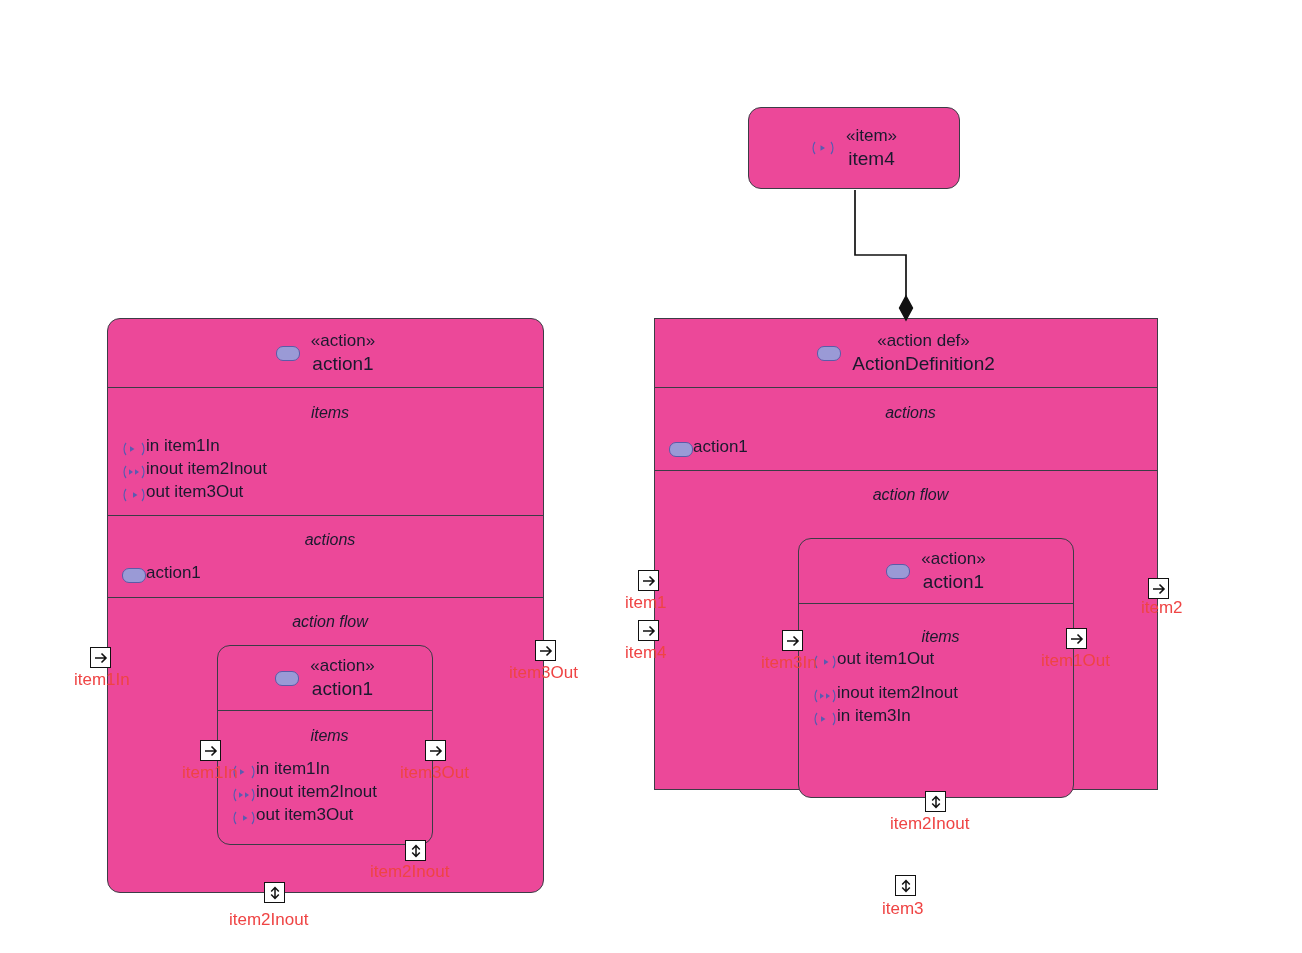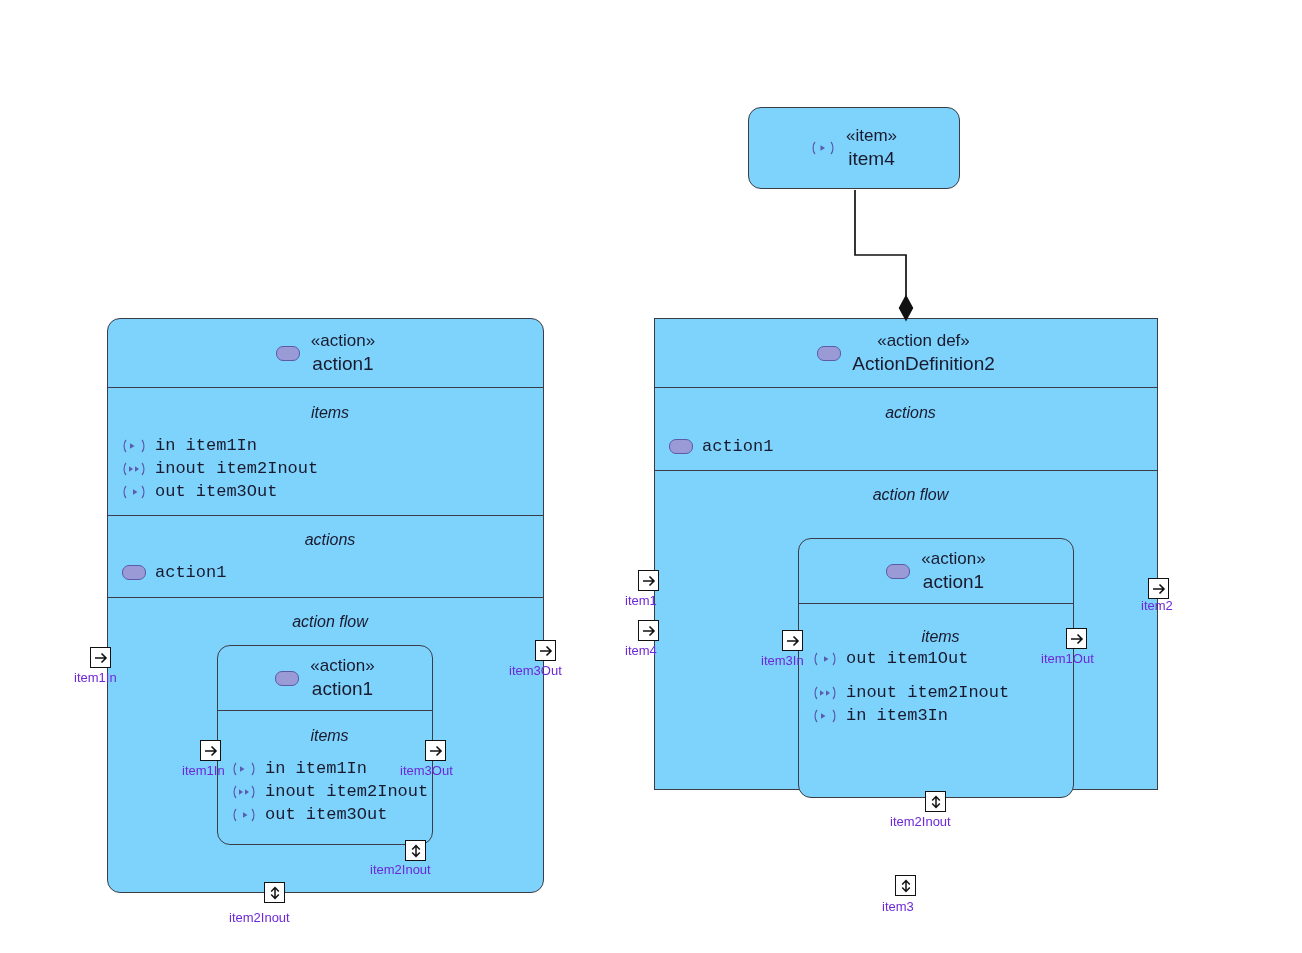--- a/index.html
+++ b/index.html
@@ -14,21 +14,21 @@
     overflow: hidden;
     font-family: "Liberation Sans", sans-serif;
     color: #1a1a2e;
   }
 
   
   .node {
     position: absolute;
     box-sizing: border-box;
     border: 1.6px solid #3c3c46;
-    background: #7dd3fc;
+    background: #ec4899;
   }
   .node.rounded { border-radius: 13px; }
   .node.def { border-radius: 0; }
 
   
   .hdr {
     position: relative;
     display: flex;
     align-items: center;
     justify-content: center;
@@ -86,24 +86,22 @@
     text-align: center;
     font-style: italic;
     font-size: 16px;
     color: #1a1a2e;
   }
 
   
   .featrow {
     position: absolute;
     display: flex;
-    align-items: center;
-    gap: 9px;
+    align-items: flex-end;
     white-space: nowrap;
-    font-family: Liberation Mono, monospace;
   }
   .featrow .lbl {
     font-size: 17px;
     color: #1a1a2e;
   }
 
   
   .dirglyph { flex: none; display: block; }
 
   
@@ -115,22 +113,22 @@
     border: 1.6px solid #111111;
     background: #ffffff;
     display: flex;
     align-items: center;
     justify-content: center;
     z-index: 6;
   }
   .port svg { display: block; }
   .portlabel {
     position: absolute;
-    font-size: 13px;
-    color: #6d28d9;
+    font-size: 17px;
+    color: #ef4444;
     white-space: nowrap;
     z-index: 5;
   }
 
   
   .connector {
     position: absolute;
     left: 0;
     top: 0;
     width: 1302px;

